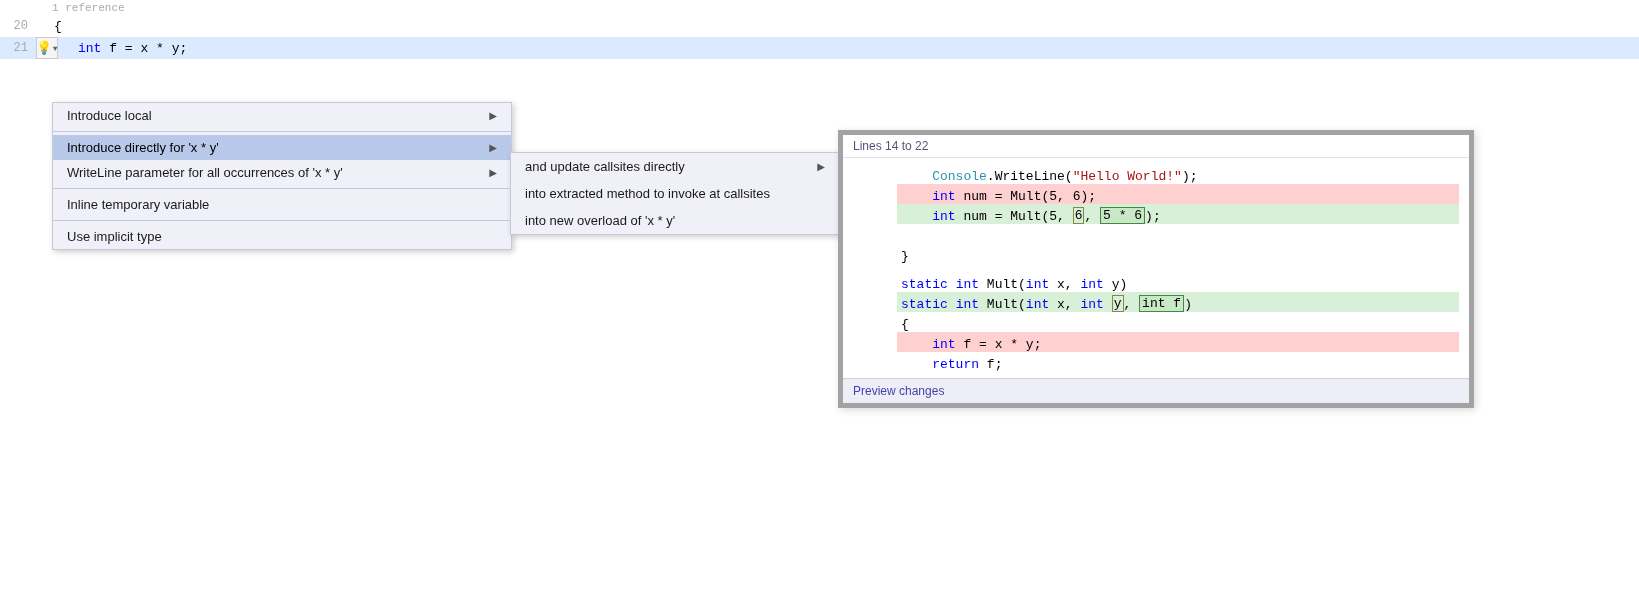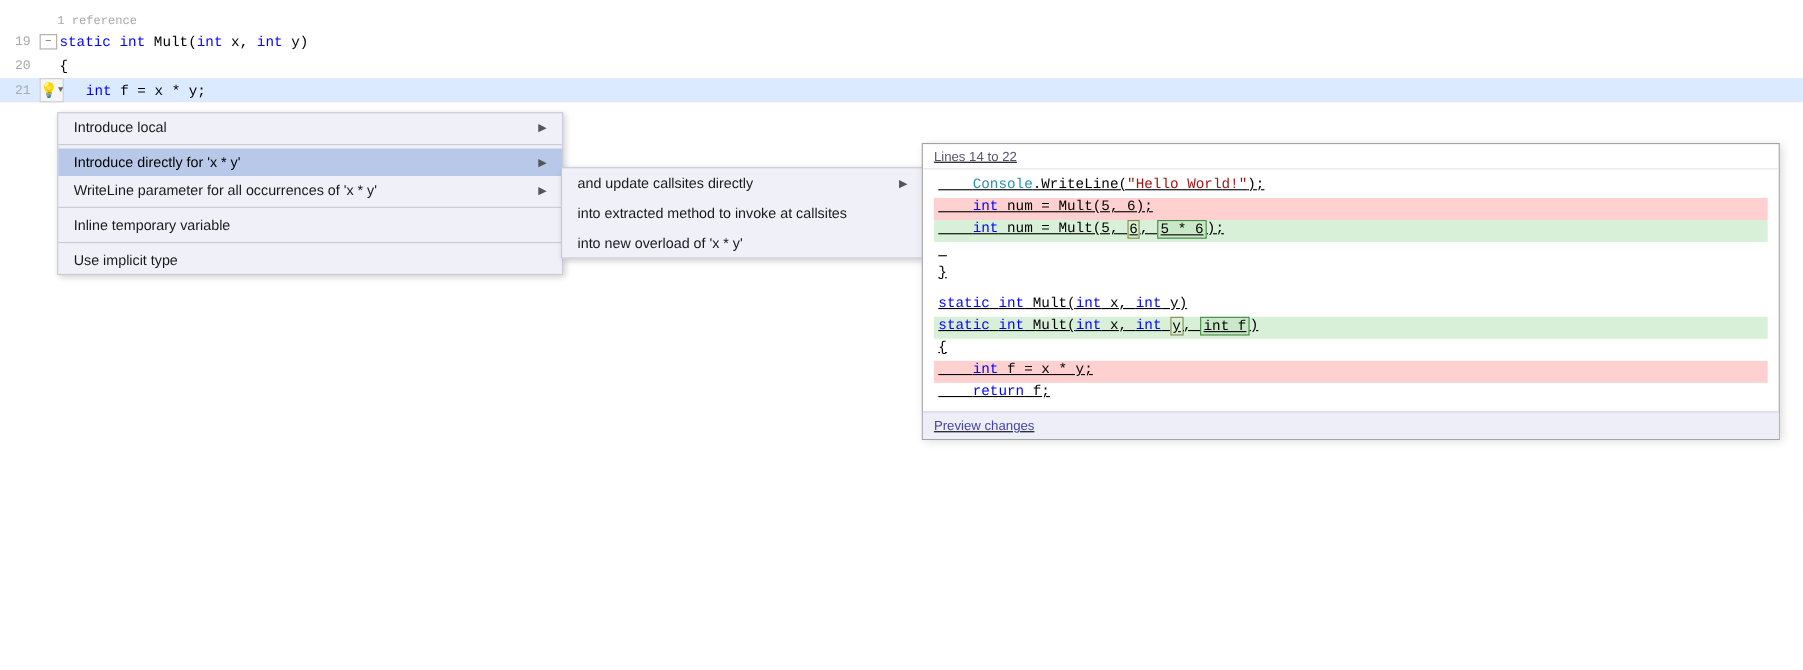--- a/index.html
+++ b/index.html
@@ -70,21 +70,21 @@
 
     
     .kw-blue { color: #0000ff; }
     .plain { color: #000000; }
 
     
     .reference-text {
       color: #aaaaaa;
       font-size: 11px;
       padding-left: 52px;
-      padding-top: 14px;
+      padding-top: 2px;
       padding-bottom: 1px;
     }
 
     
     .lightbulb-btn {
       position: absolute;
       left: 42px;
       top: 80px;
       width: 22px;
       height: 22px;
@@ -172,48 +172,48 @@
     }
 
     .menu-item-2 .item-label { flex: 1; }
     .menu-item-2 .submenu-arrow { font-size: 10px; color: #555; }
 
     
     .preview-panel {
       position: absolute;
       left: 838px;
       top: 130px;
-      width: 780px;
+      width: 636px;
       background: #ffffff;
-      border: 1px solid #a3a3a3;
+      border: 5px solid #a3a3a3;
       box-shadow: 2px 2px 8px rgba(0,0,0,0.15);
       z-index: 102;
       font-family: 'Consolas', 'Courier New', monospace;
       font-size: 13px;
-      text-decoration: underline;
     }
 
     .preview-title {
       padding: 4px 10px;
       color: #555577;
       font-family: 'Segoe UI', Arial, sans-serif;
       font-size: 12px;
       border-bottom: 1px solid #e0e0ee;
     }
 
     .preview-code {
       padding: 6px 10px;
     }
 
     .preview-line {
       height: 20px;
       display: flex;
-      align-items: flex-start;
+      align-items: flex-end;
       white-space: pre;
       padding: 0 4px;
+      margin-left: 44px;
     }
 
     .preview-line.red-bg { background: #ffd0d0; }
     .preview-line.green-bg { background: #d8f0d8; }
     .preview-line.normal { background: transparent; }
     .preview-line.empty { height: 8px; }
 
     .preview-footer {
       padding: 5px 10px;
       background: #eeeef8;
@@ -239,25 +239,20 @@
   </style>
 </head>
 <body>
 
 <div class="editor-area">
 
   <div class="code-editor">
 
     <div class="reference-text">1 reference</div>
 
-    <div class="code-line">
-      <span class="line-number">19</span>
-      <div class="collapse-btn">−</div>
-      <span class="code-content"><span class="kw-blue">static</span> <span class="kw-blue">int</span> <span class="plain">Mult(</span><span class="kw-blue">int</span> <span class="plain">x,</span> <span class="kw-blue">int</span> <span class="plain">y)</span></span>
-    </div>
 
     <div class="code-line">
       <span class="line-number">20</span>
       <div style="width:18px; flex-shrink:0;"></div>
       <span class="code-content"><span class="plain">{</span></span>
     </div>
 
     <div class="code-line highlighted-line">
       <span class="line-number">21</span>
 

